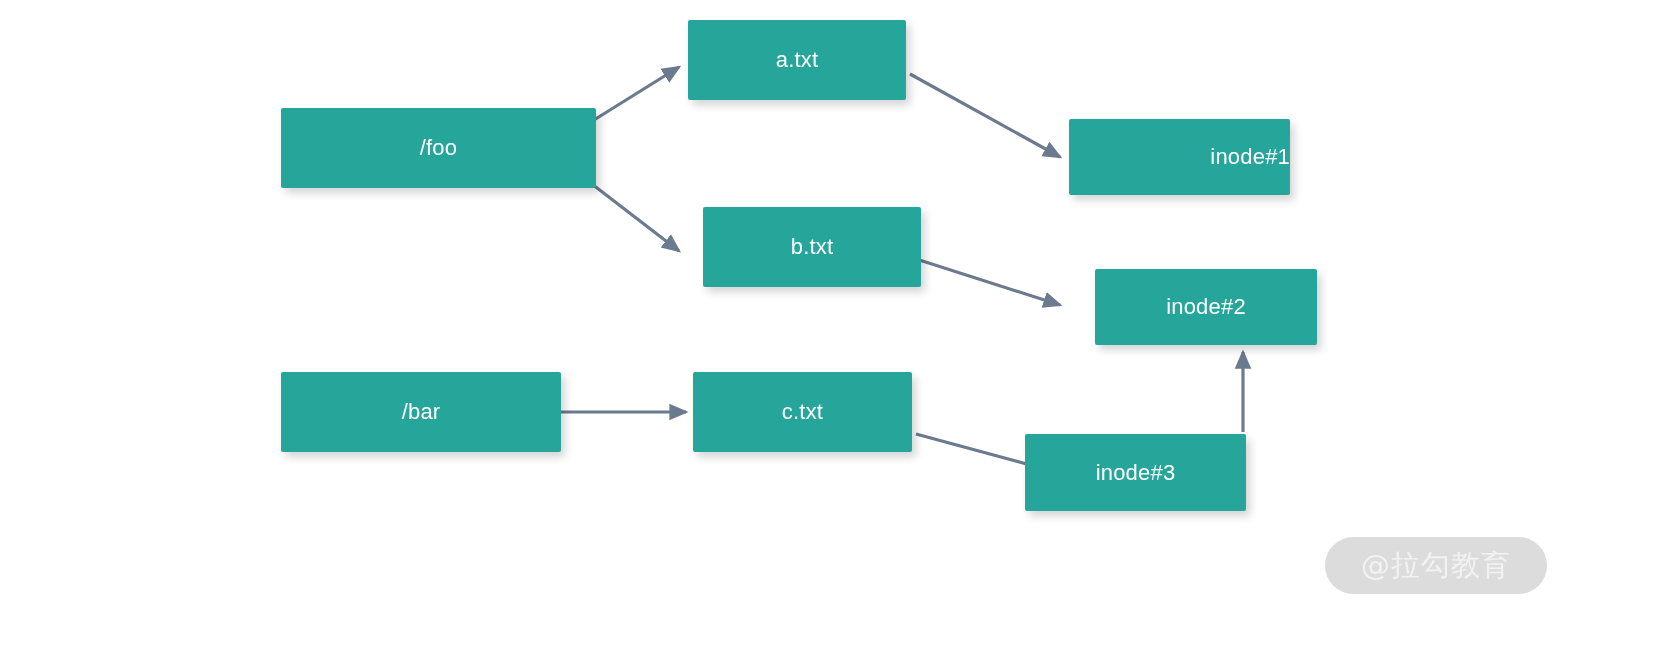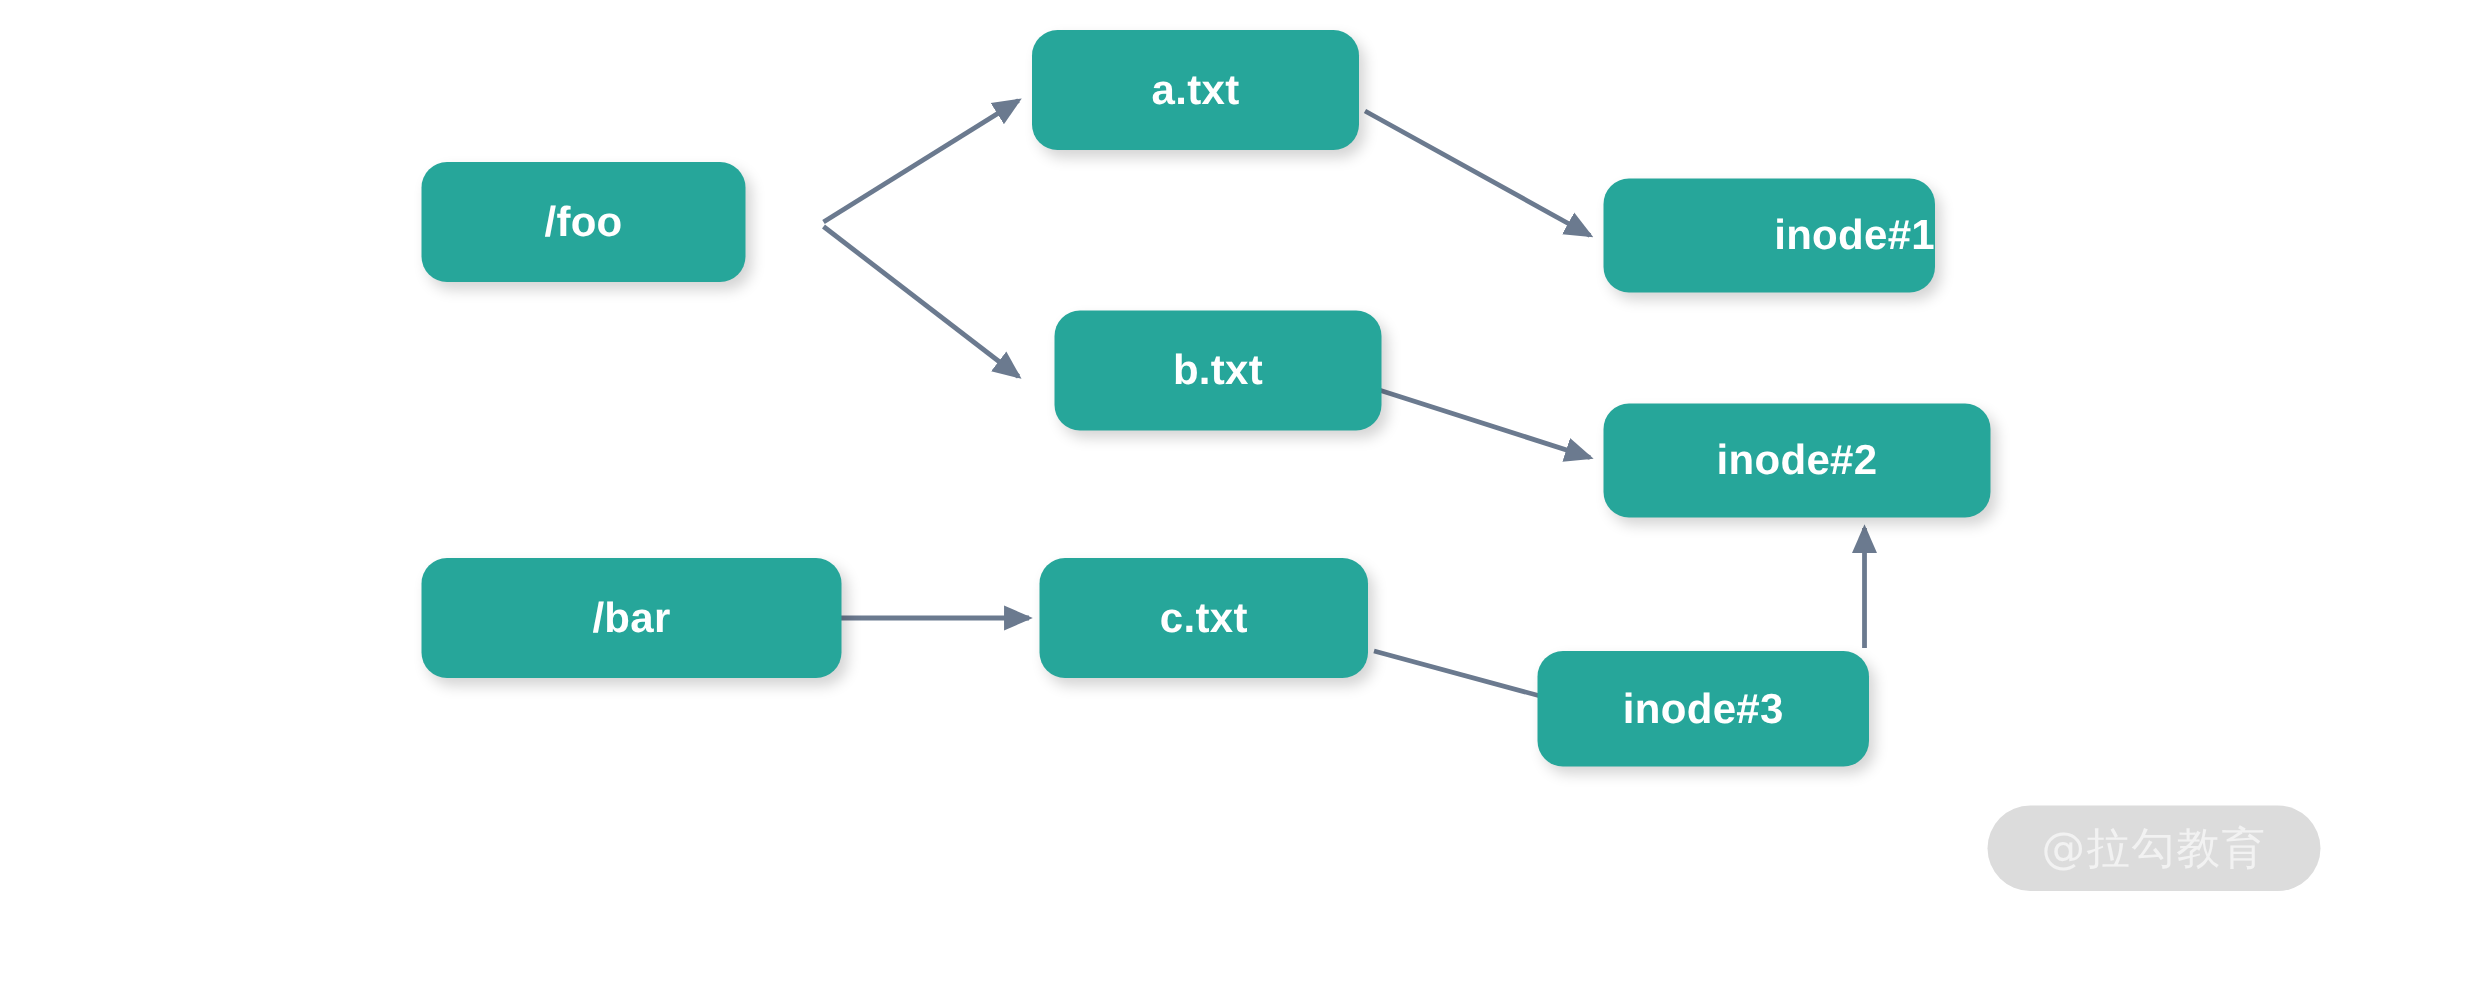--- a/index.html
+++ b/index.html
@@ -23,36 +23,36 @@
     top: 0;
     width: 1654px;
     height: 658px;
     pointer-events: none;
   }
   .node {
     position: absolute;
     display: flex;
     align-items: center;
     justify-content: center;
-    border-radius: 17px;
+    border-radius: 2px;
     color: #ffffff;
-    font-size: 28px;
-    font-weight: 700;
+    font-size: 22px;
+    font-weight: 400;
     letter-spacing: 0.2px;
     line-height: 1;
     box-shadow: 4px 5px 9px rgba(0,0,0,0.17);
     white-space: nowrap;
     z-index: 2;
   }
   
-  #node-foo    { left: 281px; top: 108px; width: 216px; height: 80px; }
+  #node-foo    { left: 281px; top: 108px; width: 315px; height: 80px; }
   #node-atxt   { left: 688px; top: 20px;  width: 218px; height: 80px; }
   #node-btxt   { left: 688px; top: 207px; width: 218px; height: 80px; margin-left: 15px; }
   #node-inode1 { left: 1069px; top: 119px; width: 221px; height: 76px; justify-content: flex-end; }
-  #node-inode2 { left: 1069px; top: 269px; width: 258px; height: 76px; text-align: right; }
+  #node-inode2 { left: 1095px; top: 269px; width: 222px; height: 76px; text-align: right; }
   #node-bar    { left: 281px; top: 372px; width: 280px; height: 80px; }
   #node-ctxt   { left: 693px; top: 372px; width: 219px; height: 80px; }
   #node-inode3 { left: 1025px; top: 434px; width: 221px; height: 77px; }
 
   .watermark {
     position: absolute;
     left: 1325px;
     top: 537px;
     width: 222px;
     height: 57px;

